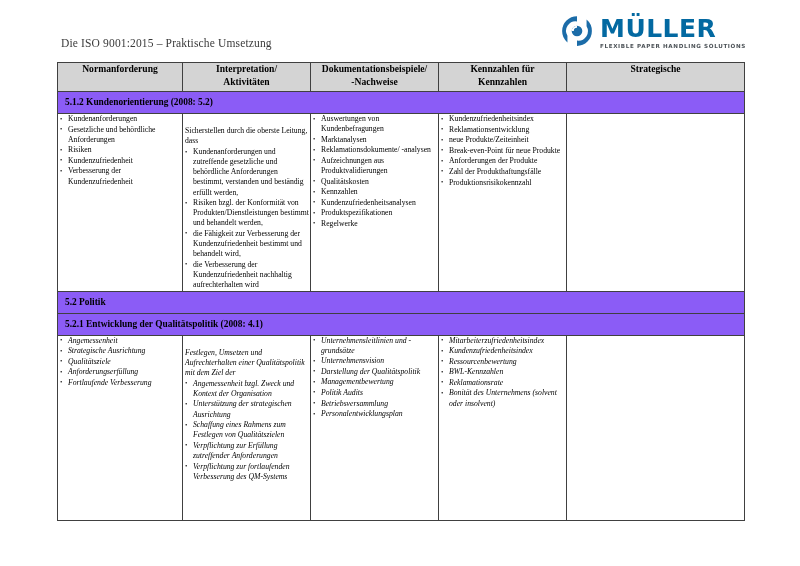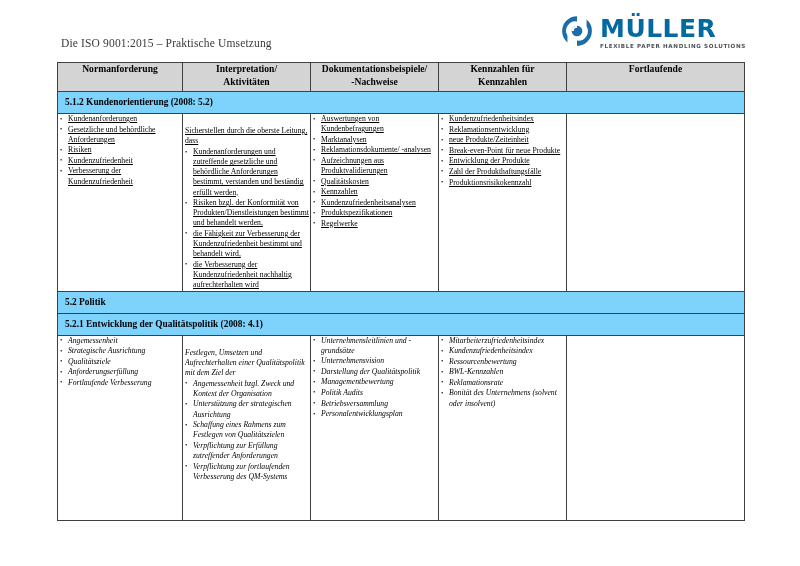--- a/index.html
+++ b/index.html
@@ -110,21 +110,21 @@
     padding: 6px 4px;
     height: 28px;
   }
 
   .section-row td {
     font-family: "Liberation Serif", serif;
     font-weight: bold;
     font-size: 9.4px;
     padding: 5px 6px 5px 7px;
     height: 11px;
-    background: #7dd3fc;
+    background: #8b5cf6;
   }
 
   .cell {
     padding: 5px 5px 6px 5px;
   }
   .cell-lead {
     font-size: 7.7px;
     line-height: 10.1px;
     margin: 12px 0 1px 2px;
     font-family: "Liberation Serif", serif;
@@ -144,21 +144,21 @@
   }
   ul.blist li::before {
     content: "\2022";
     position: absolute;
     left: 2px;
     top: -0.5px;
     font-size: 6.5px;
     line-height: 10.5px;
     color: #111111;
   }
-  .body-row td { height: 168px; text-decoration: underline; }
+  .body-row td { height: 168px; }
   .body-row2 td { height: 184px; font-style: italic; }
 </style>
 </head>
 <body>
 
 <div class="page">
 
   <div class="header">
     <div class="doc-title">Die ISO 9001:2015 – Praktische Umsetzung</div>
 
@@ -199,21 +199,21 @@
         </th>
         <th>
           <div>Dokumentationsbeispiele/</div>
           <div>-Nachweise</div>
         </th>
         <th>
           <div>Kennzahlen für</div>
           <div>Kennzahlen</div>
         </th>
         <th>
-          <div>Fortlaufende</div>
+          <div>Strategische</div>
         </th>
       </tr>
     </thead>
     <tbody>
 
       <tr class="section-row">
         <td colspan="5">5.1.2 Kundenorientierung (2008: 5.2)</td>
       </tr>
 
       <tr class="body-row">
@@ -247,21 +247,21 @@
               <li>Produktspezifikationen</li>
               <li>Regelwerke</li>
             </ul>
         </td>
         <td class="cell">
           <ul class="blist">
               <li>Kundenzufriedenheitsindex</li>
               <li>Reklamationsentwicklung</li>
               <li>neue Produkte/Zeiteinheit</li>
               <li>Break-even-Point für neue Produkte</li>
-              <li>Entwicklung der Produkte</li>
+              <li>Anforderungen der Produkte</li>
               <li>Zahl der Produkthaftungsfälle</li>
               <li>Produktionsrisikokennzahl</li>
             </ul>
         </td>
         <td class="cell">
           <ul class="blist"></ul>
         </td>
       </tr>
 
       <tr class="section-row">

